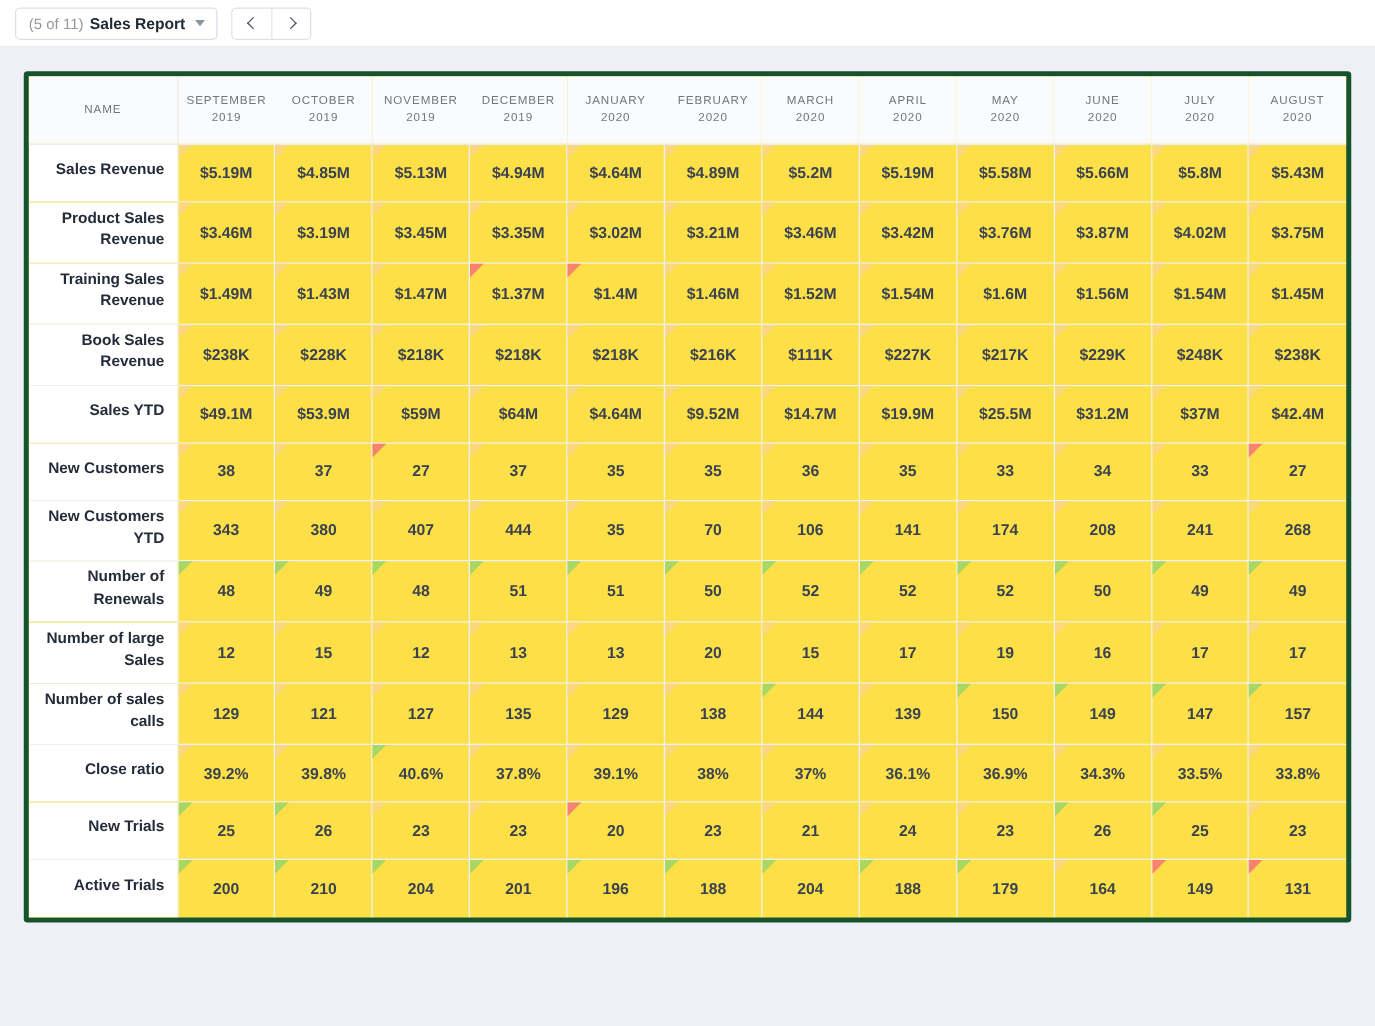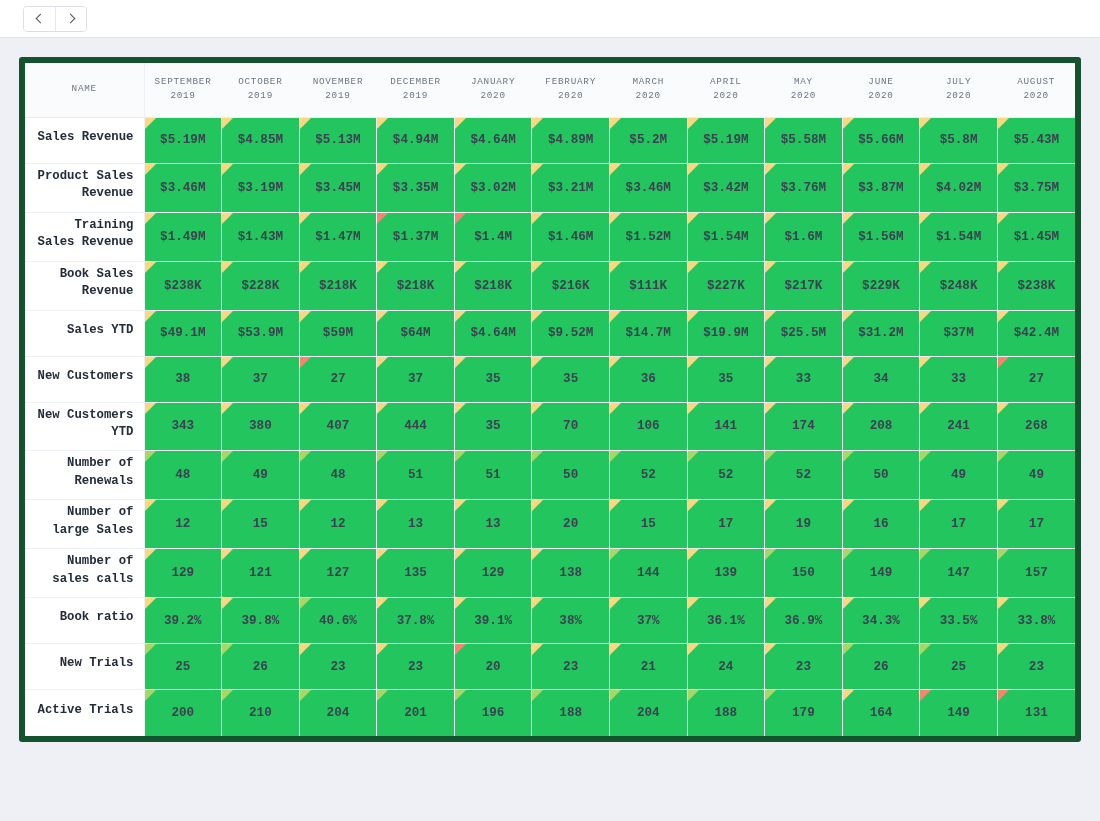--- a/index.html
+++ b/index.html
@@ -117,25 +117,24 @@
   .stop-square {
     width: 11px; height: 11px;
     background: #ffffff;
     border-radius: 1px;
     display: block;
   }
 
   
   #card {
     margin: 19px 19px 0 19px;
-    background: #22c55e;
-    border: 6px solid #14532d;
+    background: #fde047;
+    border: 4px solid #14532d;
     border-radius: 3px;
     overflow: hidden;
-    font-family: Liberation Mono, monospace;
   }
 
   table {
     border-collapse: collapse;
     width: 100%;
     table-layout: fixed;
   }
 
   thead th {
     background: #fafbfc;
@@ -193,20 +192,25 @@
   }
   .flag.yellow { border-top-color: #fbd77f; }
   .flag.green  { border-top-color: #a9d765; }
   .flag.red    { border-top-color: #f8836f; }
 </style>
 </head>
 <body>
 
 <div id="toolbar">
 
+  <div class="pill" id="report-selector">
+    <span id="report-counter">(5 of 11)</span>
+    <span id="report-name">Sales Report</span>
+    <span class="caret-down"></span>
+  </div>
 
   <div class="navgroup">
     <button class="navbtn">
         <span class="chev left"></span>
       </button>
     <button class="navbtn">
         <span class="chev right"></span>
       </button>
   </div>
 
@@ -414,21 +418,21 @@
           <td><span class="flag yellow"></span><span>129</span></td>
           <td><span class="flag yellow"></span><span>138</span></td>
           <td><span class="flag green"></span><span>144</span></td>
           <td><span class="flag yellow"></span><span>139</span></td>
           <td><span class="flag green"></span><span>150</span></td>
           <td><span class="flag green"></span><span>149</span></td>
           <td><span class="flag green"></span><span>147</span></td>
           <td><span class="flag green"></span><span>157</span></td>
         </tr>
         <tr>
-          <td class="rowlabel">Book ratio</td>
+          <td class="rowlabel">Close ratio</td>
           <td><span class="flag yellow"></span><span>39.2%</span></td>
           <td><span class="flag yellow"></span><span>39.8%</span></td>
           <td><span class="flag green"></span><span>40.6%</span></td>
           <td><span class="flag yellow"></span><span>37.8%</span></td>
           <td><span class="flag yellow"></span><span>39.1%</span></td>
           <td><span class="flag yellow"></span><span>38%</span></td>
           <td><span class="flag yellow"></span><span>37%</span></td>
           <td><span class="flag yellow"></span><span>36.1%</span></td>
           <td><span class="flag yellow"></span><span>36.9%</span></td>
           <td><span class="flag yellow"></span><span>34.3%</span></td>

